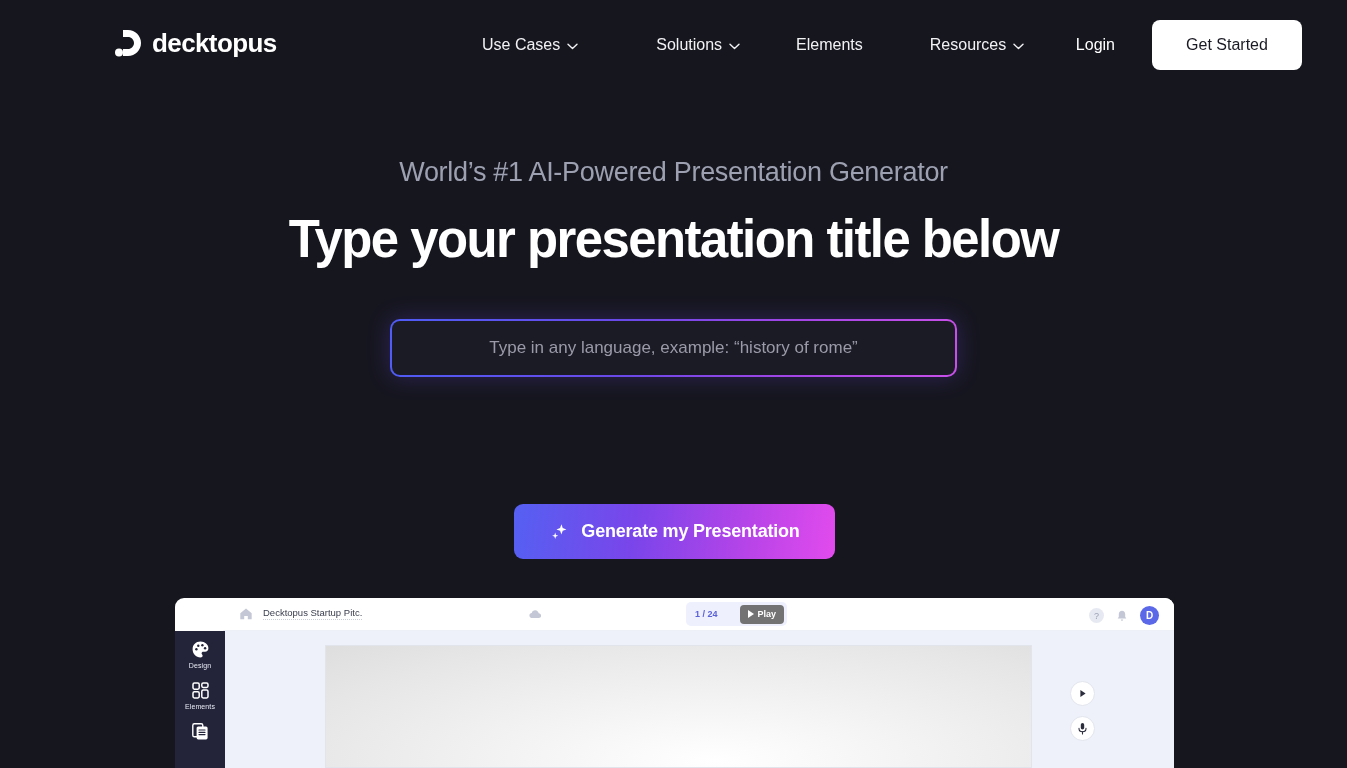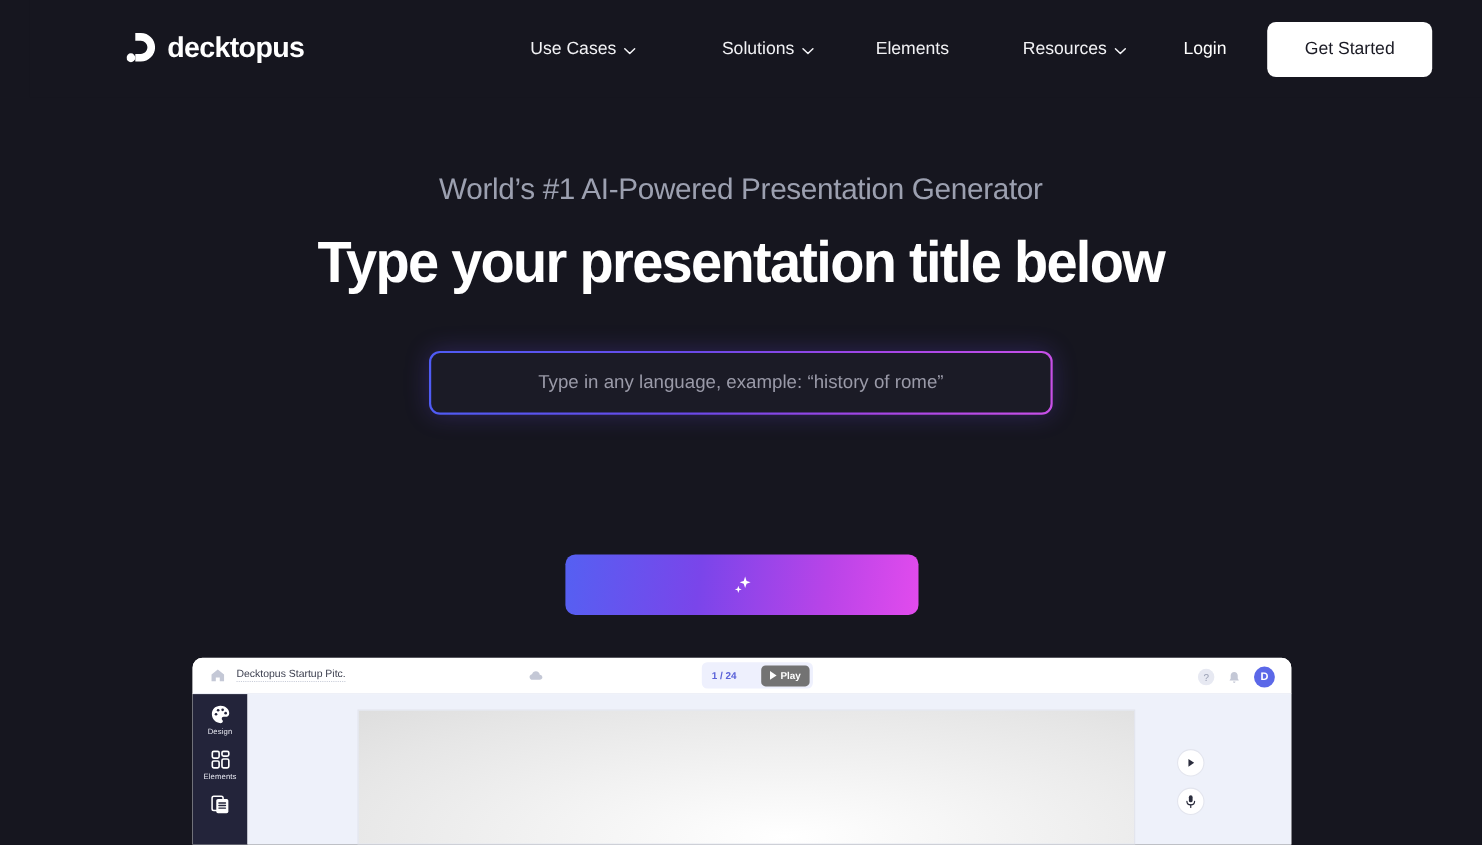--- a/index.html
+++ b/index.html
@@ -214,20 +214,21 @@
     border-radius: 9px 9px 0 0;
     overflow: hidden;
   }
   .app-topbar {
     height: 33px;
     background: #ffffff;
     display: flex;
     align-items: center;
     position: relative;
     border-bottom: 1px solid #eef0f7;
+    margin-left: 48px;
   }
   .app-home-icon {
     position: absolute;
     left: 15px; top: 8px;
     width: 16px; height: 16px;
   }
   .app-doc-title {
     position: absolute;
     left: 40px;
     top: 9px;
@@ -435,20 +436,21 @@
     </div>
   </div>
 
   <button class="generate-btn">
     <span class="sparkle-icon">
       <svg width="20" height="20" viewBox="0 0 20 20" fill="none">
         <path d="M12.4 2.2 L13.7 6.1 L17.4 7.4 L13.7 8.7 L12.4 12.6 L11.1 8.7 L7.4 7.4 L11.1 6.1 Z" fill="#ffffff"></path>
         <path d="M6.2 10.6 L7 13 L9.3 13.8 L7 14.6 L6.2 17 L5.4 14.6 L3.1 13.8 L5.4 13 Z" fill="#ffffff"></path>
       </svg>
     </span>
+    <span>Generate my Presentation</span>
   </button>
 
   <span class="deco-star">
     <svg width="40" height="40" viewBox="0 0 40 40" fill="none">
       <path d="M20 3 C21.3 13.6 22.6 17.4 37 20 C22.6 22.6 21.3 26.4 20 37 C18.7 26.4 17.4 22.6 3 20 C17.4 17.4 18.7 13.6 20 3 Z" fill="#5d5475"></path>
     </svg>
   </span>
 </section>
 
 <section class="app-window">

